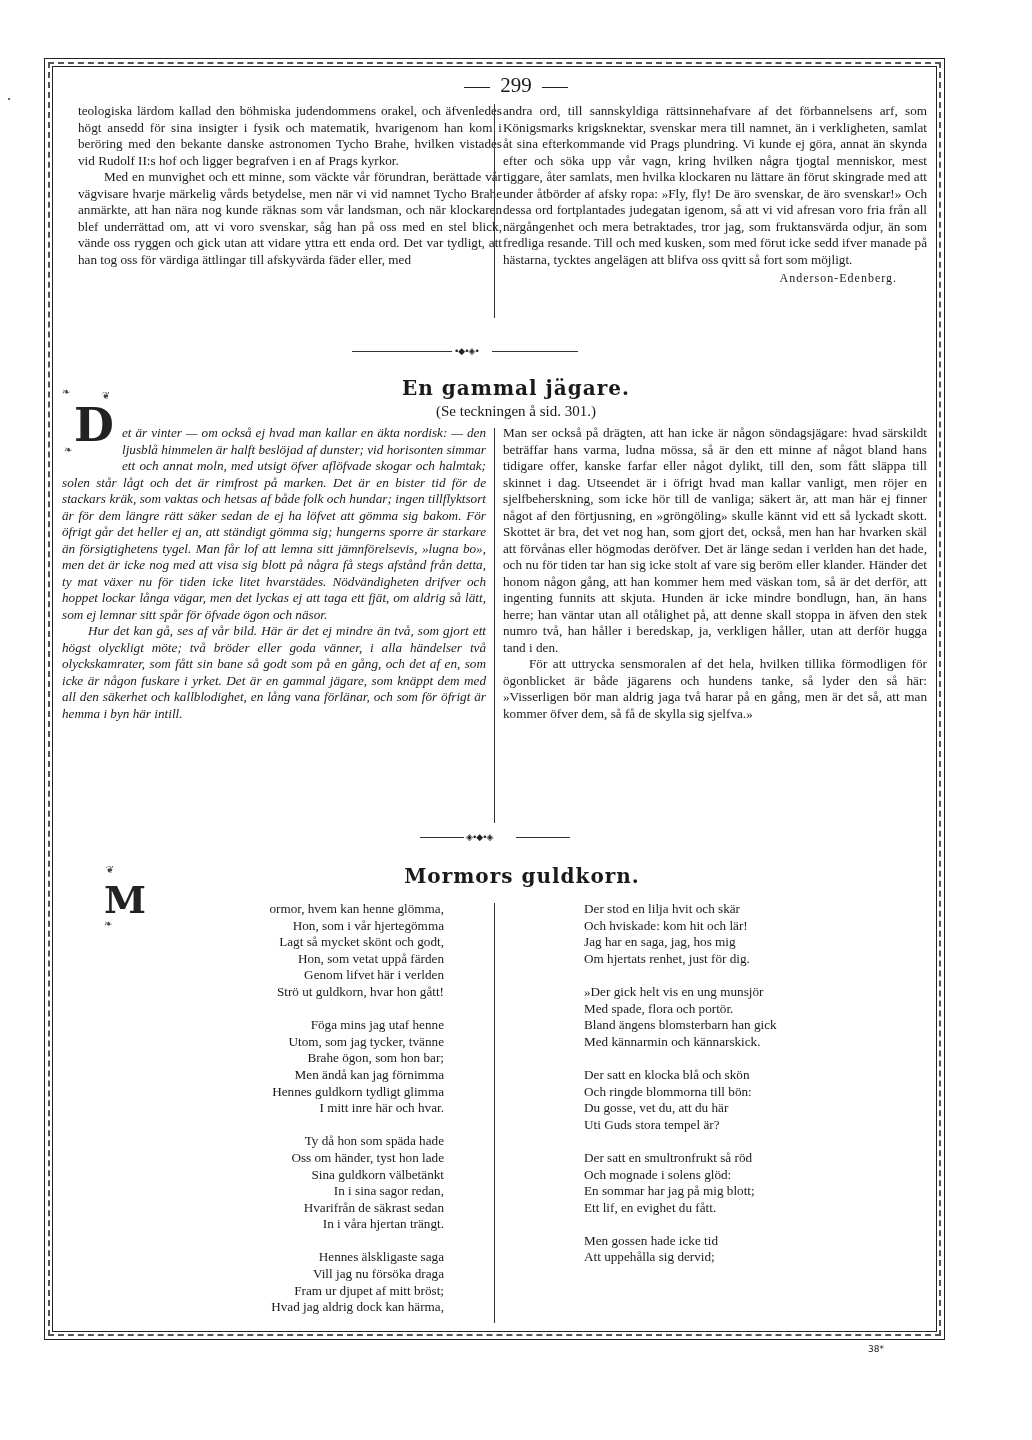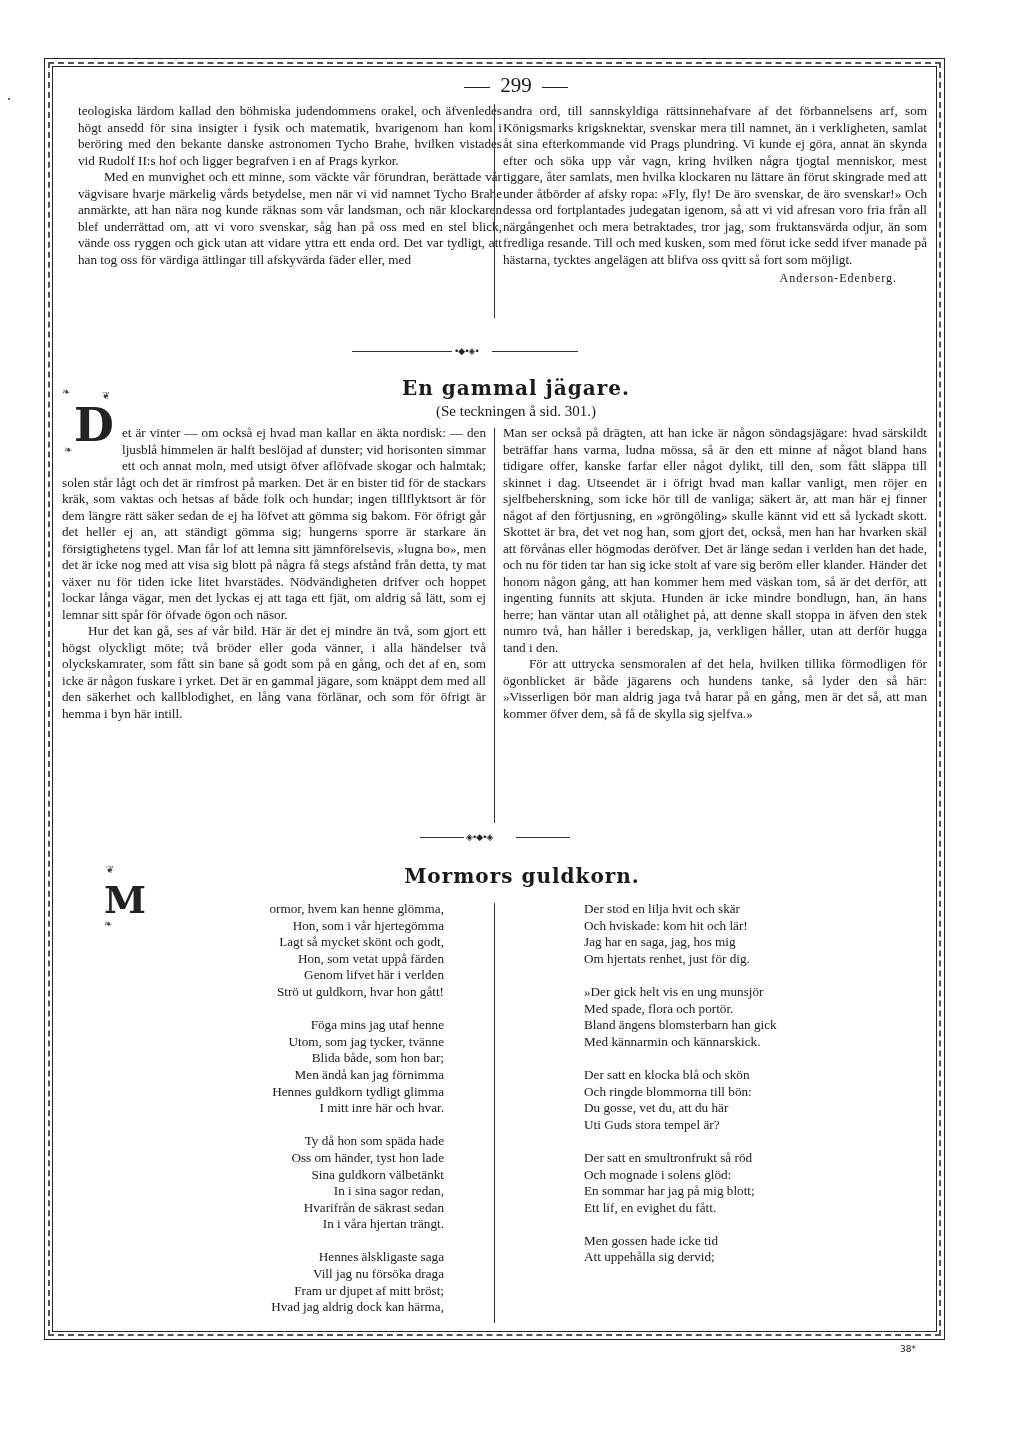--- a/index.html
+++ b/index.html
@@ -26,21 +26,21 @@
   .title { position: absolute; left: 0; width: 100%; text-align: center;
            font-family: "DejaVu Serif", serif; font-weight: bold; font-size: 20px; letter-spacing: 1px; }
   .subtitle { position: absolute; left: 0; width: 100%; text-align: center;
               font-family: "Liberation Serif", serif; font-size: 15px; }
   .dropcap { position: absolute; font-family: "DejaVu Serif", serif; font-weight: bold;
              color: #222; text-align: center; }
   .dropcap .flour { position: absolute; font-size: 10px; color: #444; font-family: "DejaVu Sans", sans-serif; }
   .poem { position: absolute; font-family: "Liberation Serif", serif; font-size: 13.2px; line-height: 16.6px; }
   .poem .stanza { margin-bottom: 16.6px; }
   .poem .line { white-space: nowrap; }
-  .footer-sig { position: absolute; left: 868px; top: 1344px; font-family: "DejaVu Sans", sans-serif; font-size: 9px; margin-left: 32px; }
+  .footer-sig { position: absolute; left: 868px; top: 1344px; font-family: "DejaVu Sans", sans-serif; font-size: 9px; }
   .dot { position: absolute; width: 2px; height: 2px; background: #333; border-radius: 1px; }
 </style>
 </head>
 <body>
 
 <div class="frame"></div>
 <div class="dot" style="left:8px;top:98px;"></div>
 
 <div class="page-num">
   <span class="dash"></span><span>299</span><span class="dash"></span>
@@ -65,21 +65,21 @@
 <div class="title" style="top:376px;">En gammal jägare.</div>
 <div class="subtitle" style="top:403px;">(Se teckningen å sid. 301.)</div>
 
 <div class="dropcap" style="left:62px;top:386px;width:58px;height:72px;">
   <span class="flour" style="left:0;top:0;">❧</span>
   <span class="flour" style="left:40px;top:4px;">❦</span>
   <span style="position:absolute;left:12px;top:16px;font-size:46px;line-height:46px;">D</span>
   <span class="flour" style="left:2px;top:58px;">❧</span>
 </div>
 
-<div class="col" style="left:62px;top:425px;width:424px;">
+<div class="col" style="left:62px;top:425px;width:424px;font-style:italic;">
   <div style="float:left;width:60px;height:48px;"></div>
   <p>et är vinter — om också ej hvad man kallar en äkta nordisk: — den ljusblå himmelen är halft beslöjad af dunster; vid horisonten simmar ett och annat moln, med utsigt öfver aflöfvade skogar och halmtak; solen står lågt och det är rimfrost på marken. Det är en bister tid för de stackars kräk, som vaktas och hetsas af både folk och hundar; ingen tillflyktsort är för dem längre rätt säker sedan de ej ha löfvet att gömma sig bakom. För öfrigt går det heller ej an, att ständigt gömma sig; hungerns sporre är starkare än försigtighetens tygel. Man får lof att lemna sitt jämnförelsevis, »lugna bo», men det är icke nog med att visa sig blott på några få stegs afstånd från detta, ty mat växer nu för tiden icke litet hvarstädes. Nödvändigheten drifver och hoppet lockar långa vägar, men det lyckas ej att taga ett fjät, om aldrig så lätt, som ej lemnar sitt spår för öfvade ögon och näsor.</p>
   <p class="indent">Hur det kan gå, ses af vår bild. Här är det ej mindre än två, som gjort ett högst olyckligt möte; två bröder eller goda vänner, i alla händelser två olyckskamrater, som fått sin bane så godt som på en gång, och det af en, som icke är någon fuskare i yrket. Det är en gammal jägare, som knäppt dem med all den säkerhet och kallblodighet, en lång vana förlänar, och som för öfrigt är hemma i byn här intill.</p>
 </div>
 <div class="rule" style="left:494px;top:428px;height:395px;"></div>
 <div class="col" style="left:503px;top:425px;width:424px;">
   <p>Man ser också på drägten, att han icke är någon söndagsjägare: hvad särskildt beträffar hans varma, ludna mössa, så är den ett minne af något bland hans tidigare offer, kanske farfar eller något dylikt, till den, som fått släppa till skinnet i dag. Utseendet är i öfrigt hvad man kallar vanligt, men röjer en sjelfbeherskning, som icke hör till de vanliga; säkert är, att man här ej finner något af den förtjusning, en »gröngöling» skulle kännt vid ett så lyckadt skott. Skottet är bra, det vet nog han, som gjort det, också, men han har hvarken skäl att förvånas eller högmodas deröfver. Det är länge sedan i verlden han det hade, och nu för tiden tar han sig icke stolt af vare sig beröm eller klander. Händer det honom någon gång, att han kommer hem med väskan tom, så är det derför, att ingenting funnits att skjuta. Hunden är icke mindre bondlugn, han, än hans herre; han väntar utan all otålighet på, att denne skall stoppa in äfven den stek numro två, han håller i beredskap, ja, verkligen håller, utan att derför hugga tand i den.</p>
   <p class="indent">För att uttrycka sensmoralen af det hela, hvilken tillika förmodligen för ögonblicket är både jägarens och hundens tanke, så lyder den så här: »Visserligen bör man aldrig jaga två harar på en gång, men är det så, att man kommer öfver dem, så få de skylla sig sjelfva.»</p>
 </div>
 
@@ -102,21 +102,21 @@
     <div class="line">ormor, hvem kan henne glömma,</div>
     <div class="line">Hon, som i vår hjertegömma</div>
     <div class="line">Lagt så mycket skönt och godt,</div>
     <div class="line">Hon, som vetat uppå färden</div>
     <div class="line">Genom lifvet här i verlden</div>
     <div class="line">Strö ut guldkorn, hvar hon gått!</div>
   </div>
   <div class="stanza">
     <div class="line">Föga mins jag utaf henne</div>
     <div class="line">Utom, som jag tycker, tvänne</div>
-    <div class="line">Blida både, som hon bar;</div>
+    <div class="line">Brahe ögon, som hon bar;</div>
     <div class="line">Men ändå kan jag förnimma</div>
     <div class="line">Hennes guldkorn tydligt glimma</div>
     <div class="line">I mitt inre här och hvar.</div>
   </div>
   <div class="stanza">
     <div class="line">Ty då hon som späda hade</div>
     <div class="line">Oss om händer, tyst hon lade</div>
     <div class="line">Sina guldkorn välbetänkt</div>
     <div class="line">In i sina sagor redan,</div>
     <div class="line">Hvarifrån de säkrast sedan</div>

